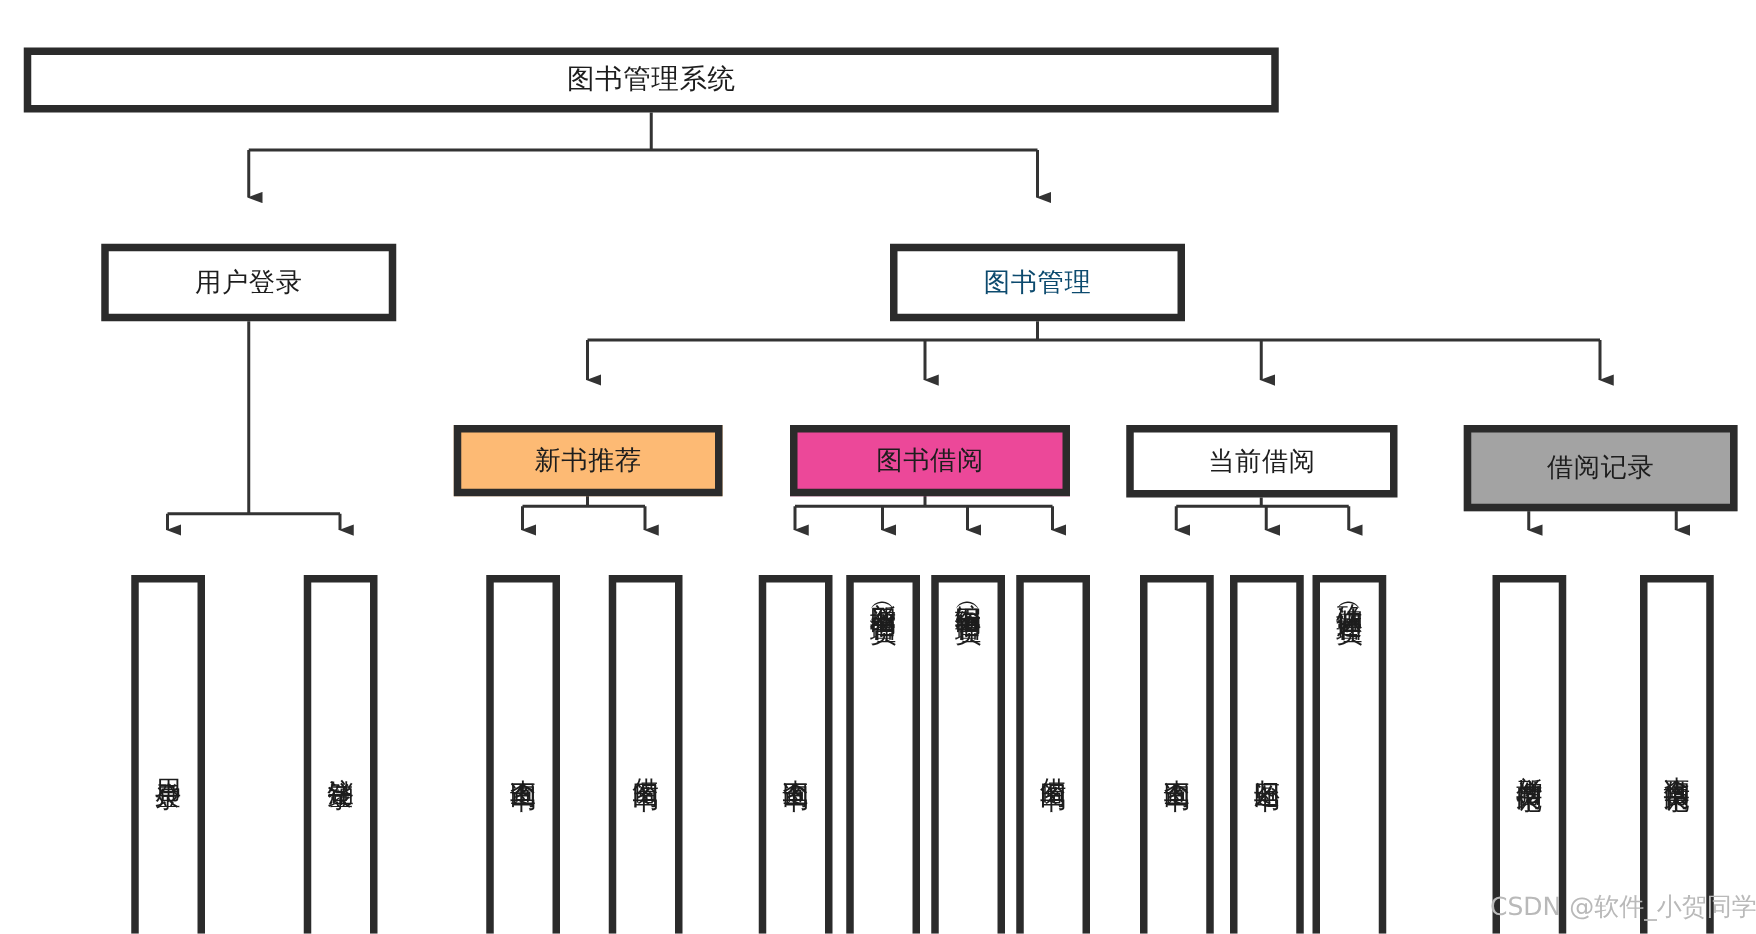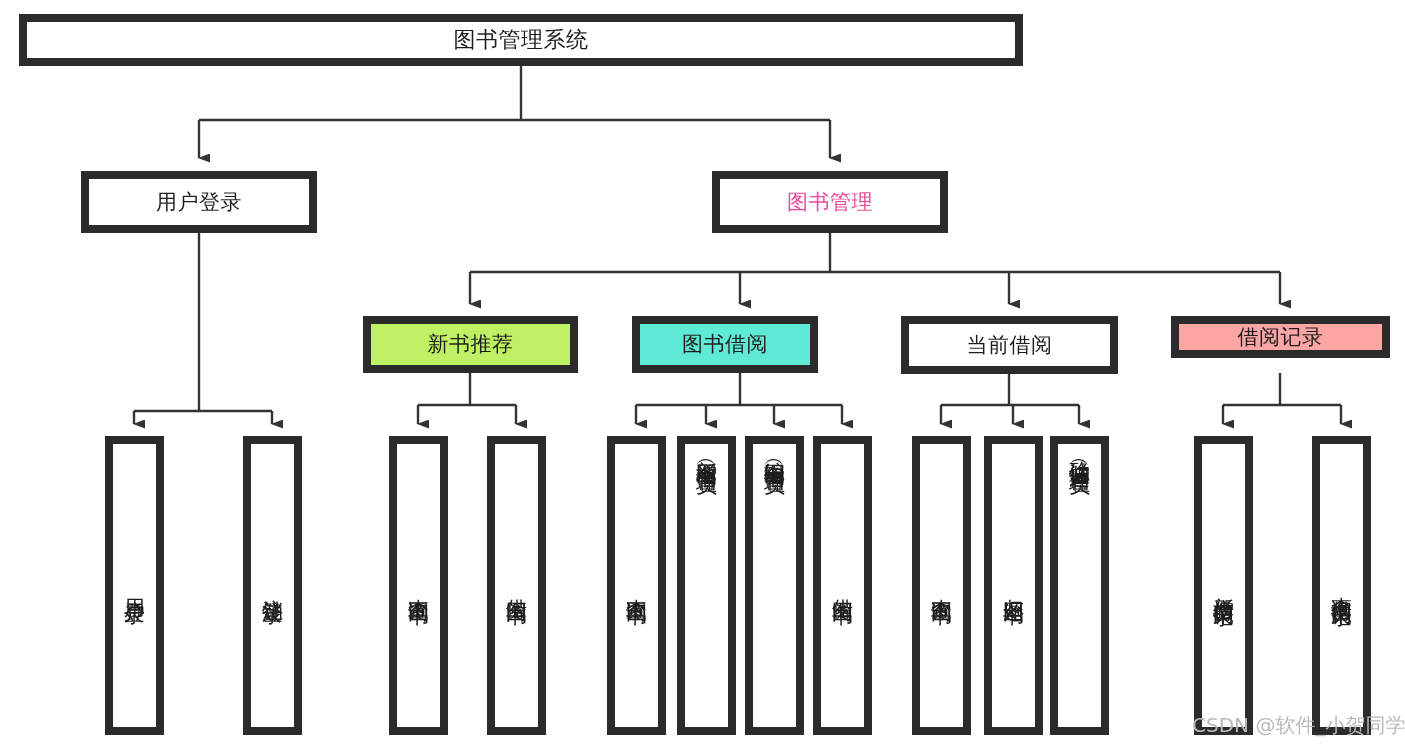--- a/index.html
+++ b/index.html
@@ -23,26 +23,27 @@
     left: 0;
     top: 0;
     width: 1405px;
     height: 747px;
     pointer-events: none;
   }
   .node {
     position: absolute;
     box-sizing: border-box;
     background: #ffffff;
-    border: 8px solid #b91c1c;
+    border: 6px solid #b91c1c;
     display: flex;
     align-items: center;
     justify-content: center;
     color: #1d1d1d;
     z-index: 3;
+    margin-top: 24px;
   }
   .node .lbl {
     display: block;
     text-align: center;
     line-height: 1.18;
     letter-spacing: 0.5px;
   }
   
   .node.horiz .lbl {
     writing-mode: horizontal-tb;
@@ -131,34 +132,34 @@
     </g>
   </svg>
 
   <div class="node horiz root" style="left: 19px; top: 14px; width: 1004px; height: 52px; border-color: rgb(43, 43, 43); background: rgb(255, 255, 255); color: rgb(29, 29, 29);">
     <span class="lbl">图书管理系统</span>
   </div>
 
   <div class="node horiz" style="left: 81px; top: 171px; width: 236px; height: 62px; border-color: rgb(43, 43, 43); background: rgb(255, 255, 255); color: rgb(29, 29, 29);">
     <span class="lbl">用户登录</span>
   </div>
-  <div class="node horiz" style="left: 712px; top: 171px; width: 236px; height: 62px; border-color: rgb(43, 43, 43); background: rgb(255, 255, 255); color: #ec4899;">
+  <div class="node horiz" style="left: 712px; top: 171px; width: 236px; height: 62px; border-color: rgb(43, 43, 43); background: rgb(255, 255, 255); color: #0c4a6e;">
     <span class="lbl">图书管理</span>
   </div>
 
-  <div class="node horiz" style="left: 363px; top: 316px; width: 215px; height: 57px; border-color: rgb(43, 43, 43); background: #bef264; color: rgb(29, 29, 29);">
+  <div class="node horiz" style="left: 363px; top: 316px; width: 215px; height: 57px; border-color: rgb(43, 43, 43); background: #fdba74; color: rgb(29, 29, 29);">
     <span class="lbl">新书推荐</span>
   </div>
-  <div class="node horiz" style="left: 632px; top: 316px; width: 186px; height: 57px; border-color: rgb(43, 43, 43); background: #5eead4; color: rgb(29, 29, 29); align-items: center;">
+  <div class="node horiz" style="left: 632px; top: 316px; width: 224px; height: 57px; border-color: rgb(43, 43, 43); background: #ec4899; color: rgb(29, 29, 29); align-items: center;">
     <span class="lbl">图书借阅</span>
   </div>
   <div class="node horiz" style="left: 901px; top: 316px; width: 217px; height: 58px; border-color: rgb(43, 43, 43); background: rgb(255, 255, 255); color: rgb(29, 29, 29);">
     <span class="lbl">当前借阅</span>
   </div>
-  <div class="node horiz" style="left: 1171px; top: 316px; width: 219px; height: 42px; border-color: rgb(43, 43, 43); background: #fca5a5; color: rgb(29, 29, 29);">
+  <div class="node horiz" style="left: 1171px; top: 316px; width: 219px; height: 69px; border-color: rgb(43, 43, 43); background: #a3a3a3; color: rgb(29, 29, 29);">
     <span class="lbl">借阅记录</span>
   </div>
 
   <div class="node vert mid" style="left: 105px; top: 436px; width: 59px; height: 299px; border-color: rgb(43, 43, 43); background: rgb(255, 255, 255); color: rgb(29, 29, 29);">
     <span class="lbl">用户登录</span>
   </div>
   <div class="node vert mid" style="left: 243px; top: 436px; width: 59px; height: 299px; border-color: rgb(43, 43, 43); background: rgb(255, 255, 255); color: rgb(29, 29, 29);">
     <span class="lbl">注销登录</span>
   </div>
   <div class="node vert mid" style="left: 389px; top: 436px; width: 59px; height: 299px; border-color: rgb(43, 43, 43); background: rgb(255, 255, 255); color: rgb(29, 29, 29);">

